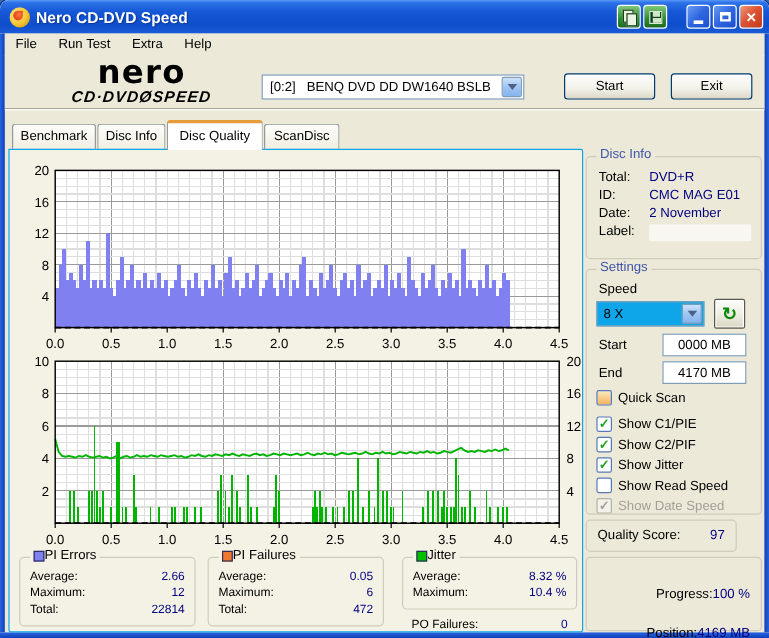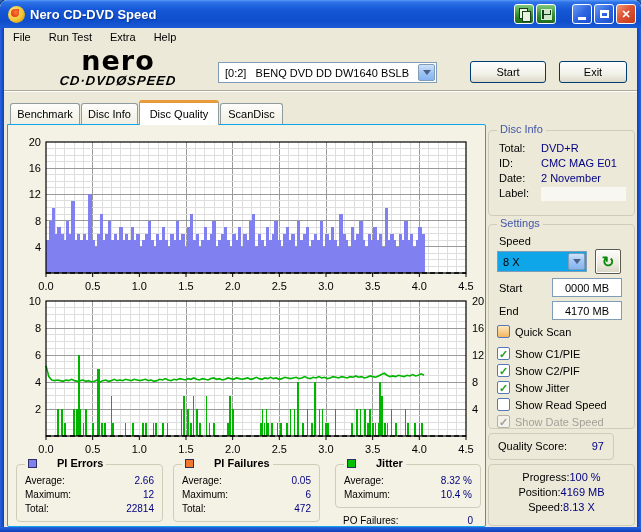--- a/index.html
+++ b/index.html
@@ -69,21 +69,21 @@
   .tab-discquality { left:139px; width:80px; }
   .tab-scandisc  { left:220px; width:63px; }
   .tabpage { position:absolute; left:7px; top:124px; width:479px; height:403px; background:#f4f2e4;
     border:1px solid #0ea5e9; border-radius:0 2px 2px 2px; z-index:4; }
   .chart-svg { position:absolute; left:0; }
   
   .groupbox { position:absolute; border:1px solid #cfccba; border-radius:4px; }
   .groupbox .gb-title { position:absolute; top:-8px; left:8px; background:inherit; padding:0 3px;
     font-size:11px; background:#ece9d8; }
   .gb-blue .gb-title { color:#4156a8; }
-  .tabpage .groupbox .gb-title { background:#f4f2e4; display:flex; align-items:center; gap:20px;font-weight:bold; }
+  .tabpage .groupbox .gb-title { background:#f4f2e4; display:flex; align-items:center; gap:0; }
   .legend-sq { width:9px; height:9px; border:1px solid #303060; flex:0 0 auto; }
   .stat-row { display:flex; justify-content:space-between; font-size:10px; padding:2px 8px 1px 8px; }
   .stat-row .lbl { color:#000; }
   .stat-row .val { color:#000080; }
   .gb-pie { left:8px;  top:339px; width:147px; height:58px; padding-top:8px; }
   .gb-pif { left:165px; top:339px; width:147px; height:58px; padding-top:8px; }
   .gb-jit { left:327px; top:339px; width:146px; height:44px; padding-top:8px; }
   .po-row { position:absolute; left:327px; top:388px; width:146px; }
   
   .gb-discinfo { left:488px; top:130px; width:147px; height:86px; padding-top:10px; }
@@ -105,21 +105,21 @@
   .checkline { position:absolute; left:8px; display:flex; align-items:center; gap:5px; font-size:11px; color:#000; }
   .cb { width:13px; height:13px; background:#fff; border:1px solid #5579b8; border-radius:2px;
     display:flex; align-items:center; justify-content:center; font-size:11px; font-weight:bold; color:#21a521; line-height:10px; }
   .checkline.amber .cb { background:linear-gradient(180deg,#fde9bd,#f3b35f); color:transparent; }
   .checkline.disabled { color:#a4a098; }
   .checkline.disabled .cb { border-color:#b5b2a5; color:#a4a098; background:#f2f1ea; }
   .gb-quality { left:488px; top:433px; width:126px; height:27px; }
   .quality-row { display:flex; justify-content:space-between; font-size:11px; padding:6px 9px 0 9px; }
   .quality-row .val { color:#000080; }
   .gb-progress { left:488px; top:464px; width:147px; height:62px; padding-top:5px; }
-  .prog-row { display:flex; justify-content:center; font-size:11px; padding:1px 9px 2px 9px; }
+  .prog-row { display:flex; justify-content:flex-end; font-size:11px; padding:1px 9px 2px 9px;margin-top:18px; }
   .prog-row .val { color:#000080; }
 </style>
 </head>
 <body>
 
 <div class="window">
 
   <div class="titlebar">
     <div class="title-icon"></div>
     <div class="title-text">Nero CD-DVD Speed</div>

